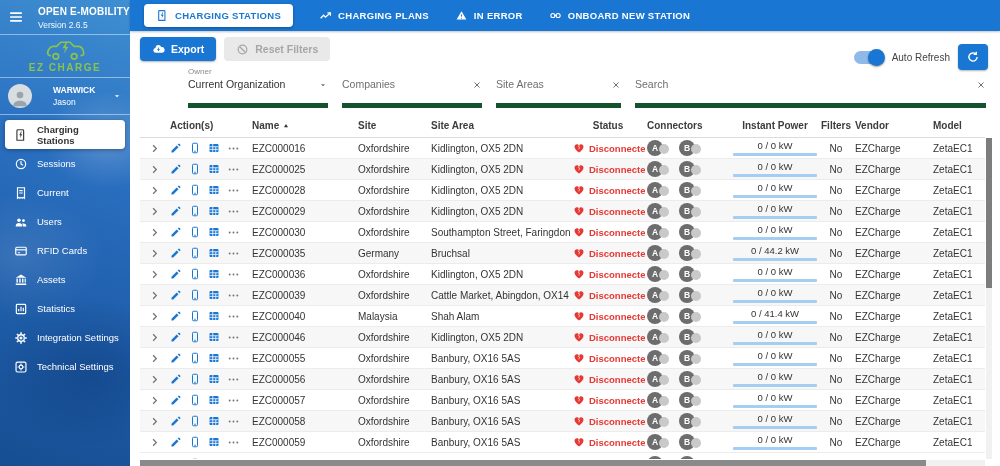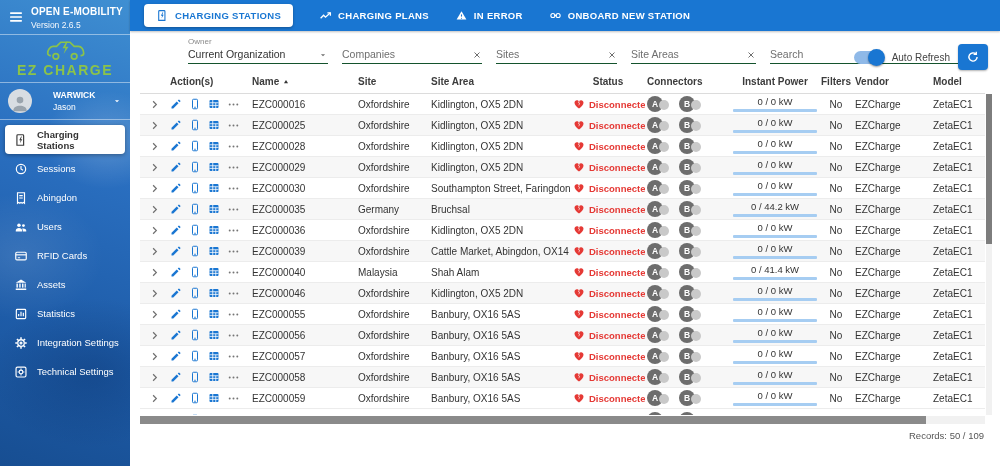--- a/index.html
+++ b/index.html
@@ -8,28 +8,28 @@
   .app { position:relative; width:1000px; height:466px; }
 
   
   .sidebar { position:absolute; left:0; top:0; width:130px; height:466px; color:#fff;
     background:
       radial-gradient(90px 70px at 82% 30%, rgba(255,255,255,.20), transparent 70%),
       radial-gradient(120px 90px at 15% 55%, rgba(255,255,255,.10), transparent 70%),
       radial-gradient(140px 100px at 70% 80%, rgba(0,30,80,.25), transparent 75%),
       linear-gradient(200deg,#3f8fd2 0%, #2a6fc0 35%, #1e5ca8 70%, #174e92 100%);
     overflow:hidden; }
-  .sb-header { display:flex; align-items:flex-start; padding:6px 6px 4px 8px; gap:7px; }
+  .sb-header { display:flex; align-items:flex-start; padding:6px 6px 4px 8px; gap:14px; }
   .hamburger { width:16px; height:16px; margin-top:3px; color:#fff; flex:none; cursor:pointer; }
   .app-title { font-size:10px; font-weight:bold; letter-spacing:.2px; white-space:nowrap; }
   .app-version { font-size:8.5px; margin-top:3px; opacity:.95; }
   .sb-divider { border-top:1px solid rgba(255,255,255,.45); margin:0; }
   .logo-block { text-align:center; padding:3px 0 4px 0; }
   .logo-car { width:58px; height:24px; display:block; margin:0 auto; }
-  .logo-text { font-size:14px; font-weight:bold; color:#8bc34a; letter-spacing:1.5px; }
+  .logo-text { font-size:10px; font-weight:bold; color:#8bc34a; letter-spacing:1.5px; }
   .user-block { display:flex; align-items:center; padding:6px 8px; gap:21px; }
   .avatar { width:24px; height:24px; border-radius:50%; background:#d8dde2; color:#8a939c;
     display:flex; align-items:flex-end; justify-content:center; overflow:hidden; flex:none; }
   .avatar svg { width:20px; height:20px; }
   .user-names { flex:1; min-width:0; }
   .user-last { font-size:8.5px; font-weight:bold; }
   .user-first { font-size:8.5px; margin-top:2px; }
   .user-caret { width:10px; height:10px; color:#fff; flex:none; cursor:pointer; }
 
   .menu { margin-top:5px; }
@@ -63,21 +63,21 @@
   .refresh-controls { position:absolute; top:44px; right:12px; display:flex;
     align-items:center; gap:8px; z-index:5; }
   .toggle { width:30px; height:13px; border-radius:7px; background:#8fb9e8; position:relative; cursor:pointer; }
   .toggle .knob { position:absolute; right:-1px; top:-2px; width:17px; height:17px;
     border-radius:50%; background:#1976d2; box-shadow:0 1px 2px rgba(0,0,0,.4); }
   .toggle-label { font-size:10px; color:#444; }
   .btn-refresh { width:30px; height:26px; padding:0; justify-content:center; }
   .btn-refresh .icn { width:14px; height:14px; }
 
   .filters { display:flex; align-items:flex-end; gap:14px; padding:4px 14px 0 10px; margin-top:2px;margin-left:48px; }
-  .field { border-bottom:1px solid #14532d; padding-bottom:3px; display:flex;
+  .field { border-bottom:5px solid #14532d; padding-bottom:13px; display:flex;
     align-items:flex-end; justify-content:space-between; font-size:10.5px; cursor:text; }
   .field .ph { color:#6f6f6f; }
   .field .val { color:#333; }
   .field .icn { width:10px; height:10px; color:#6f6f6f; flex:none; margin-left:4px; cursor:pointer; }
   .f-owner-wrap { width:140px; }
   .f-owner-label { font-size:8px; color:#8a8a8a; margin-bottom:2px; }
   .f-companies { width:140px; } .f-sites { width:121px; }
   .f-siteareas { width:125px; } .f-search { flex:1; }
 
   
@@ -189,21 +189,21 @@
           </span>
           <span class="mi-label">Sessions</span>
         </div>
         <div class="menu-item">
           <span class="mi-icon">
             <svg viewBox="0 0 24 24" fill="none" stroke="currentColor" stroke-width="2">
               <path d="M6 3h12v18l-2-1.5L14 21l-2-1.5L10 21l-2-1.5L6 21z"></path>
               <path d="M9 8h6M9 12h6"></path>
             </svg>
           </span>
-          <span class="mi-label">Abingdon</span>
+          <span class="mi-label">Current</span>
         </div>
         <div class="menu-item">
           <span class="mi-icon">
             <svg viewBox="0 0 24 24" fill="currentColor">
               <circle cx="8.5" cy="9" r="3"></circle>
               <circle cx="16.2" cy="9.5" r="2.4"></circle>
               <path d="M3 18.5c0-3 2.5-4.6 5.5-4.6s5.5 1.6 5.5 4.6v1H3z"></path>
               <path d="M15.2 19.5v-1c0-1.5-.5-2.7-1.4-3.6.7-.3 1.5-.5 2.4-.5 2.4 0 4.8 1.3 4.8 3.8v1.3z"></path>
             </svg>
           </span>
@@ -302,20 +302,40 @@
             <svg viewBox="0 0 24 24" fill="none" stroke="currentColor" stroke-width="2">
               <circle cx="7.2" cy="12" r="3.8"></circle>
               <circle cx="16.8" cy="12" r="3.8"></circle>
               <path d="M9.5 12h5"></path>
             </svg>
           </span>
           <span class="tab-label">ONBOARD NEW STATION</span>
         </div>
       </div>
 
+    <div class="toolbar">
+      <button class="btn btn-primary">
+        <span class="icn">
+            <svg viewBox="0 0 24 24">
+              <path d="M19 18H7a4.5 4.5 0 0 1-.7-8.95A5.5 5.5 0 0 1 17 7.6 4.3 4.3 0 0 1 19 18z" fill="currentColor"></path>
+              <path d="M12 8.5v5.5M9.6 11.6 12 14l2.4-2.4" stroke="#1976d2" stroke-width="1.6" fill="none"></path>
+            </svg>
+          </span>
+        <span>Export</span>
+      </button>
+      <button class="btn btn-disabled">
+        <span class="icn">
+            <svg viewBox="0 0 24 24" fill="none" stroke="currentColor" stroke-width="2.2">
+              <circle cx="12" cy="12" r="8"></circle>
+              <path d="M6.4 6.4l11.2 11.2"></path>
+            </svg>
+          </span>
+        <span>Reset Filters</span>
+      </button>
+    </div>
 
     <div class="refresh-controls">
       <span class="toggle">
           <span class="knob"></span>
         </span>
       <span class="toggle-label">Auto Refresh</span>
       <button class="btn btn-primary btn-refresh">
         <span class="icn">
             <svg viewBox="0 0 24 24" fill="none" stroke="currentColor" stroke-width="2.4">
               <path d="M19 12a7 7 0 1 1-2.05-4.95"></path>
@@ -332,28 +352,20 @@
           <span class="val">Current Organization</span>
           <span class="icn">
               <svg viewBox="0 0 24 24" fill="currentColor">
                 <path d="M7 10l5 5 5-5z"></path>
               </svg>
             </span>
         </div>
       </div>
       <div class="field f-companies">
         <span class="ph">Companies</span>
-        <span class="icn">
-            <svg viewBox="0 0 24 24" fill="none" stroke="currentColor" stroke-width="2.4">
-              <path d="M6 6l12 12M18 6 6 18"></path>
-            </svg>
-          </span>
-      </div>
-      <div class="field f-sites">
-        <span class="ph">Sites</span>
         <span class="icn">
             <svg viewBox="0 0 24 24" fill="none" stroke="currentColor" stroke-width="2.4">
               <path d="M6 6l12 12M18 6 6 18"></path>
             </svg>
           </span>
       </div>
       <div class="field f-siteareas">
         <span class="ph">Site Areas</span>
         <span class="icn">
             <svg viewBox="0 0 24 24" fill="none" stroke="currentColor" stroke-width="2.4">

